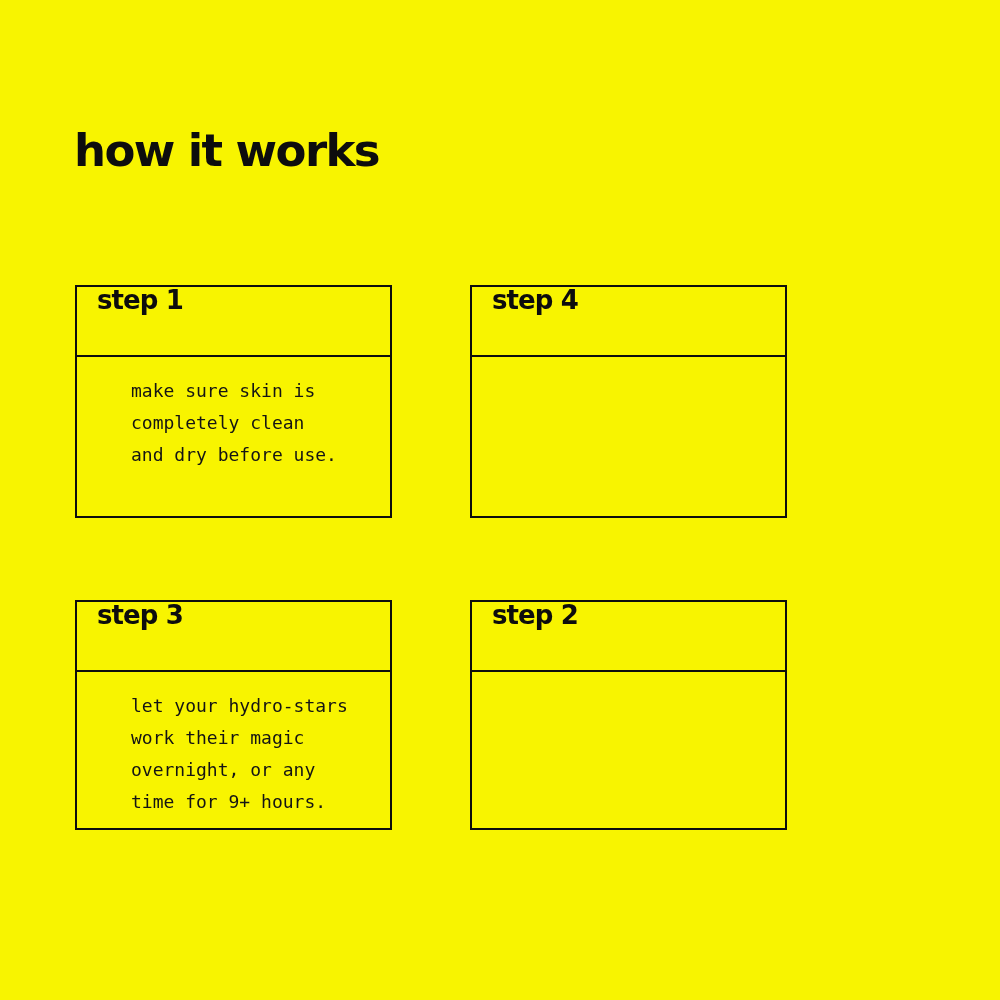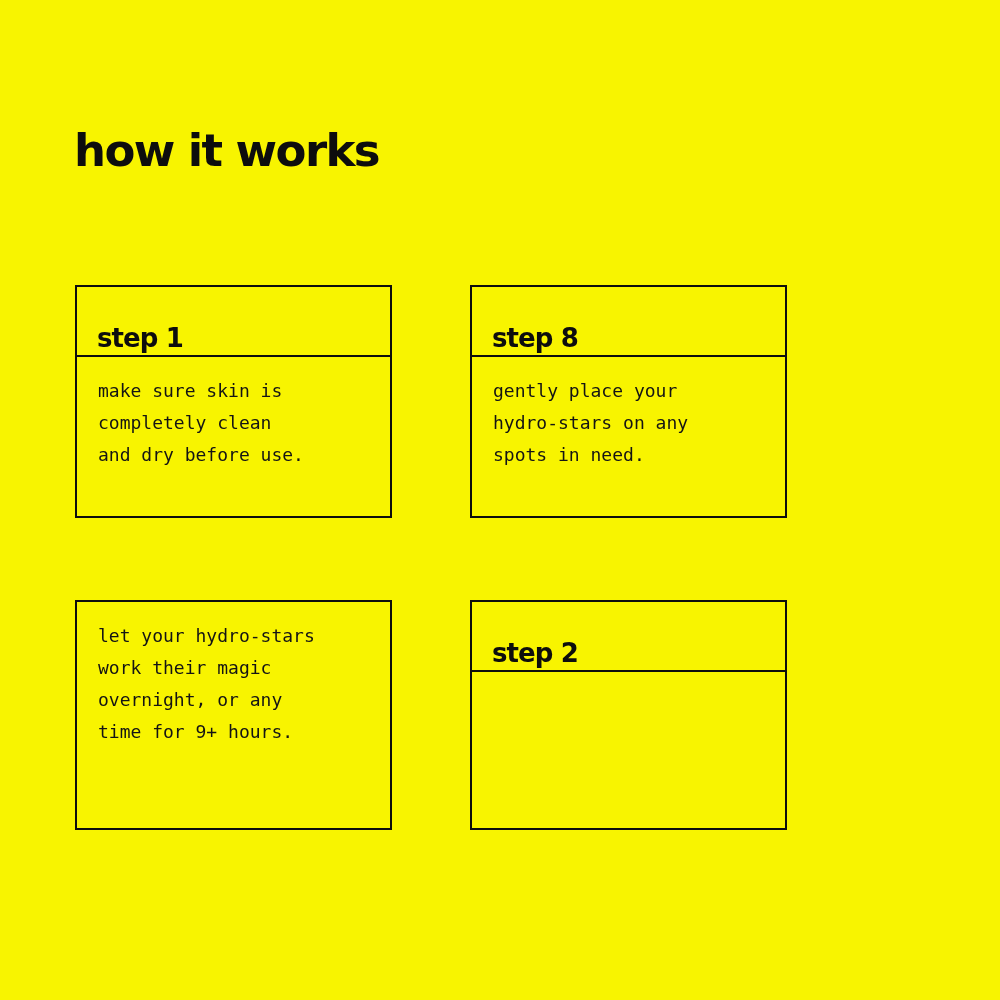--- a/index.html
+++ b/index.html
@@ -56,38 +56,39 @@
     display: flex;
     flex-direction: column;
     overflow: hidden;
   }
 
   .step-card-header {
     border-bottom: 2px solid #0d0d0d;
     box-sizing: border-box;
     height: 70px;
     display: flex;
-    align-items: flex-end;
-    padding: 0 0 4px 20px;
+    align-items: flex-start;
+    padding: 0 0 13px 20px;
   }
 
   .step-card-title {
     font-family: "DejaVu Sans", "Liberation Sans", sans-serif;
     font-size: 26px;
     font-weight: 700;
     letter-spacing: -0.9px;
     color: #0d0d0d;
     line-height: 1;
     white-space: nowrap;
   }
 
   .step-card-body {
     flex: 1 1 auto;
     padding: 18px 14px 10px 21px;
     box-sizing: border-box;
+    margin-left: 33px;
   }
 
   .step-card-text {
     font-family: "DejaVu Sans Mono", "Liberation Mono", monospace;
     font-size: 18px;
     line-height: 32px;
     color: #141414;
     letter-spacing: 0px;
     white-space: pre;
     margin: 0;
@@ -108,30 +109,28 @@
       </div>
       <div class="step-card-body">
         <p class="step-card-text">make sure skin is
 completely clean
 and dry before use.</p>
       </div>
     </div>
 
     <div class="step-card">
       <div class="step-card-header">
-        <span class="step-card-title">step 8</span>
-      </div>
-      <div class="step-card-body">
-        <p class="step-card-text">gently place your
-hydro-stars on any
-spots in need.</p>
+        <span class="step-card-title">step 4</span>
       </div>
     </div>
 
     <div class="step-card">
+      <div class="step-card-header">
+        <span class="step-card-title">step 3</span>
+      </div>
       <div class="step-card-body">
         <p class="step-card-text">let your hydro-stars
 work their magic
 overnight, or any
 time for 9+ hours.</p>
       </div>
     </div>
 
     <div class="step-card">
       <div class="step-card-header">

